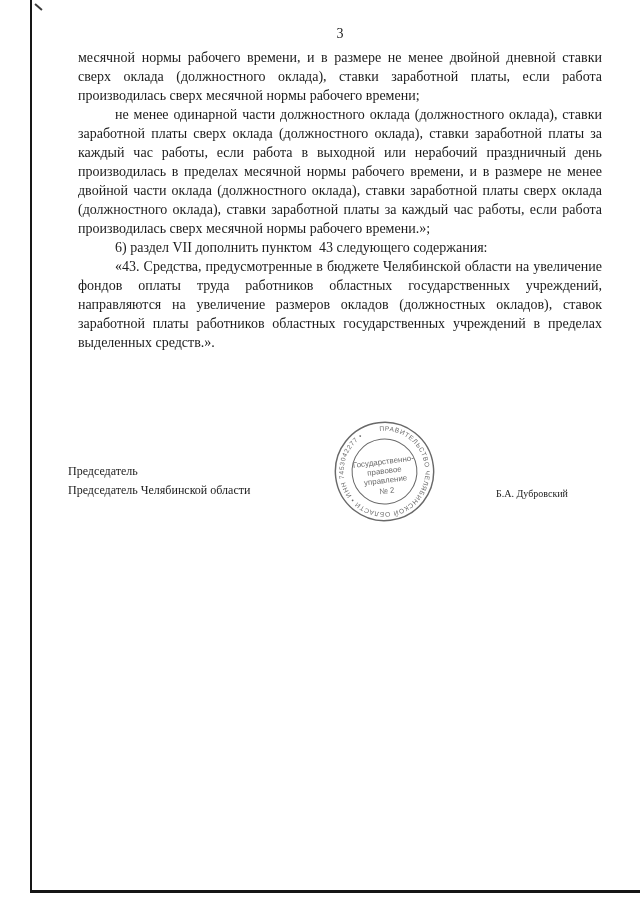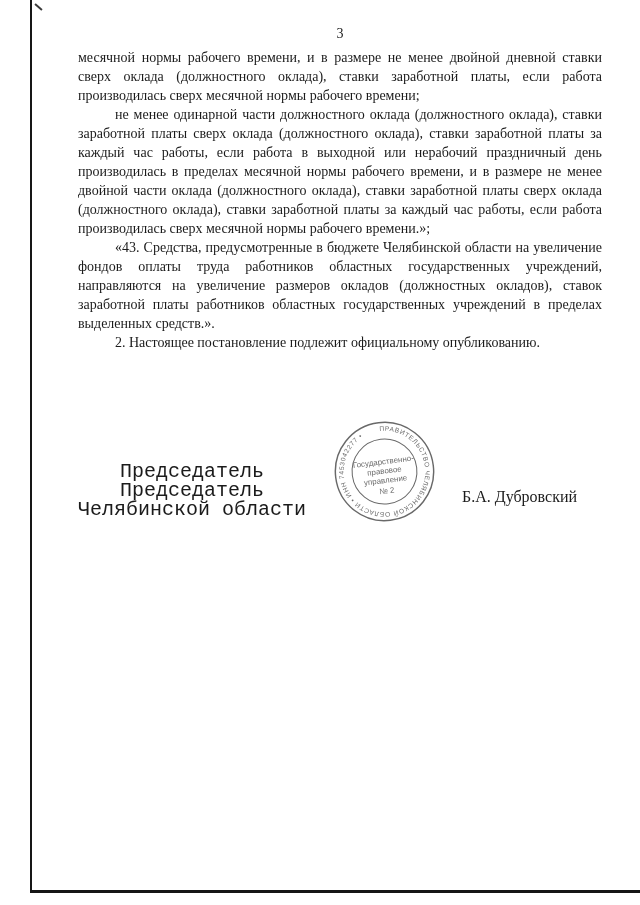--- a/index.html
+++ b/index.html
@@ -45,31 +45,30 @@
     font-size: 14px;
     line-height: 19px;
     text-align: justify;
   }
   .content p { margin: 0; font-family: Liberation Serif, serif; }
   .content p.indent { text-indent: 37px; }
   .sig-left {
     position: absolute;
     left: 68px; top: 462px;
     width: 248px;
-    text-align: center;
-    font-size: 20px;
+    text-align: left;
+    font-size: 12px;
     line-height: 19px;
-    font-family: Liberation Mono, monospace;
   }
   .sig-name {
     position: absolute;
     left: 462px; top: 488px;
     width: 140px;
-    text-align: left;
-    font-size: 16px;
+    text-align: center;
+    font-size: 10px;
   }
   .stamp {
     position: absolute;
     left: 327px; top: 414px;
     width: 115px; height: 115px;
     transform: rotate(-7deg);
     opacity: 0.85;
   }
   .stamp svg { width: 100%; height: 100%; }
   .stamp text {
@@ -84,22 +83,22 @@
 
   <div class="scan-edge-left"></div>
   <div class="scan-edge-bottom"></div>
   <div class="scan-mark-topleft"></div>
 
   <div class="page-number">3</div>
 
   <div class="content">
     <p>месячной нормы рабочего времени, и в размере не менее двойной дневной ставки сверх оклада (должностного оклада), ставки заработной платы, если работа производилась сверх месячной нормы рабочего времени;</p>
     <p class="indent">не менее одинарной части должностного оклада (должностного оклада), ставки заработной платы сверх оклада (должностного оклада), ставки заработной платы за каждый час работы, если работа в выходной или нерабочий праздничный день производилась в пределах месячной нормы рабочего времени, и в размере не менее двойной части оклада (должностного оклада), ставки заработной платы сверх оклада (должностного оклада), ставки заработной платы за каждый час работы, если работа производилась сверх месячной нормы рабочего времени.»;</p>
+    <p class="indent">6) раздел VII дополнить пунктом&nbsp;&nbsp;43 следующего содержания:</p>
     <p class="indent">«43. Средства, предусмотренные в бюджете Челябинской области на увеличение фондов оплаты труда работников областных государственных учреждений, направляются на увеличение размеров окладов (должностных окладов), ставок заработной платы работников областных государственных учреждений в пределах выделенных средств.».</p>
-    <p class="indent">2. Настоящее постановление подлежит официальному опубликованию.</p>
   </div>
 
   <div class="sig-left">
     <div>Председатель</div>
     <div>Председатель Челябинской области</div>
   </div>
 
   <div class="stamp">
     <svg viewBox="0 0 110 110">
       <circle cx="55" cy="55" r="47" fill="none" stroke="#4f4f4f" stroke-width="1.4"></circle>

